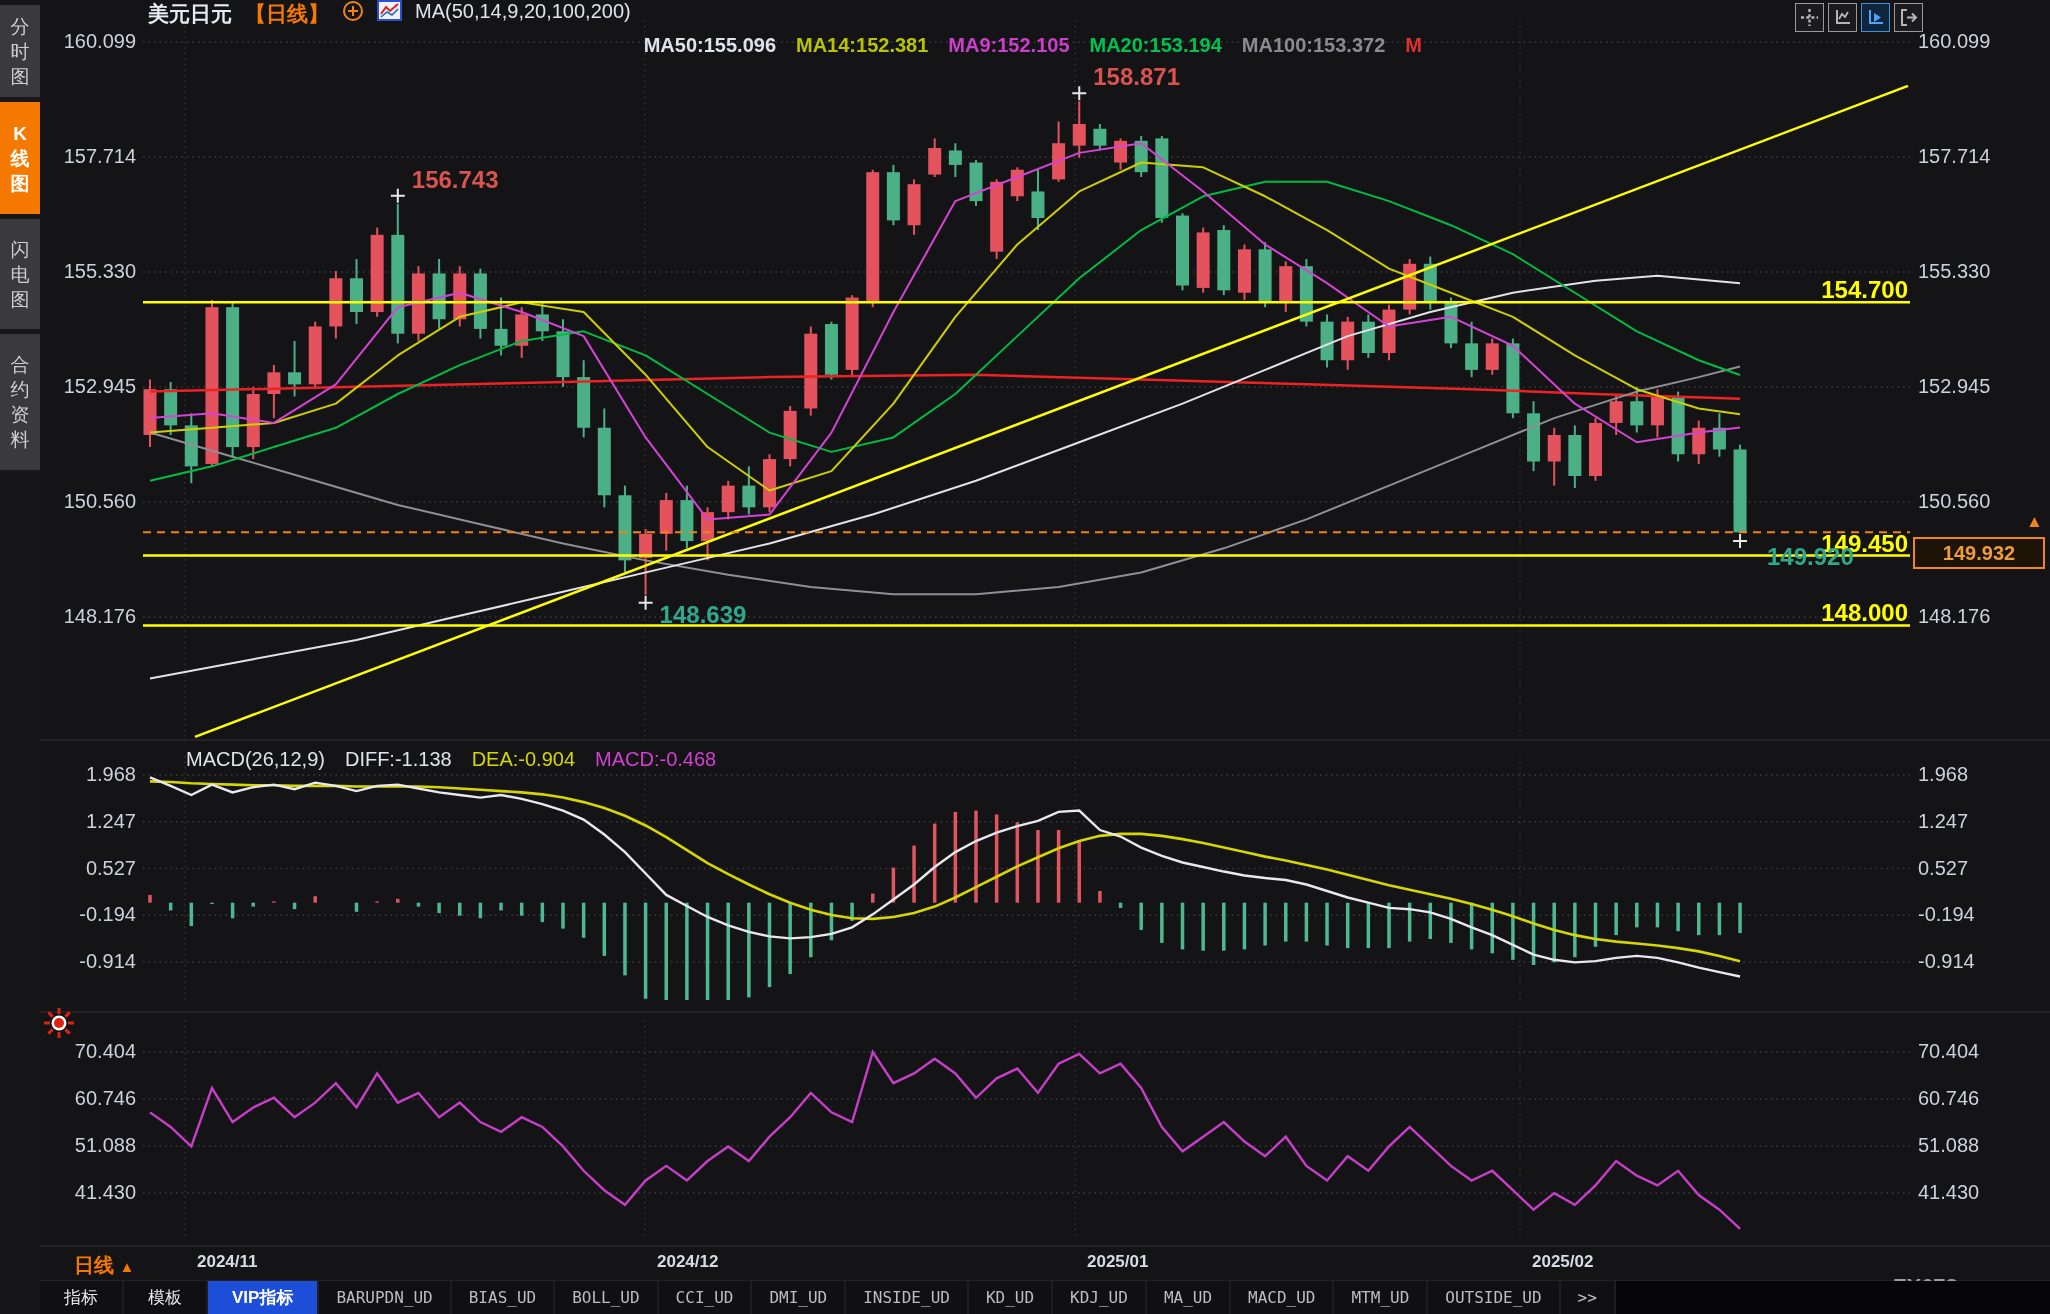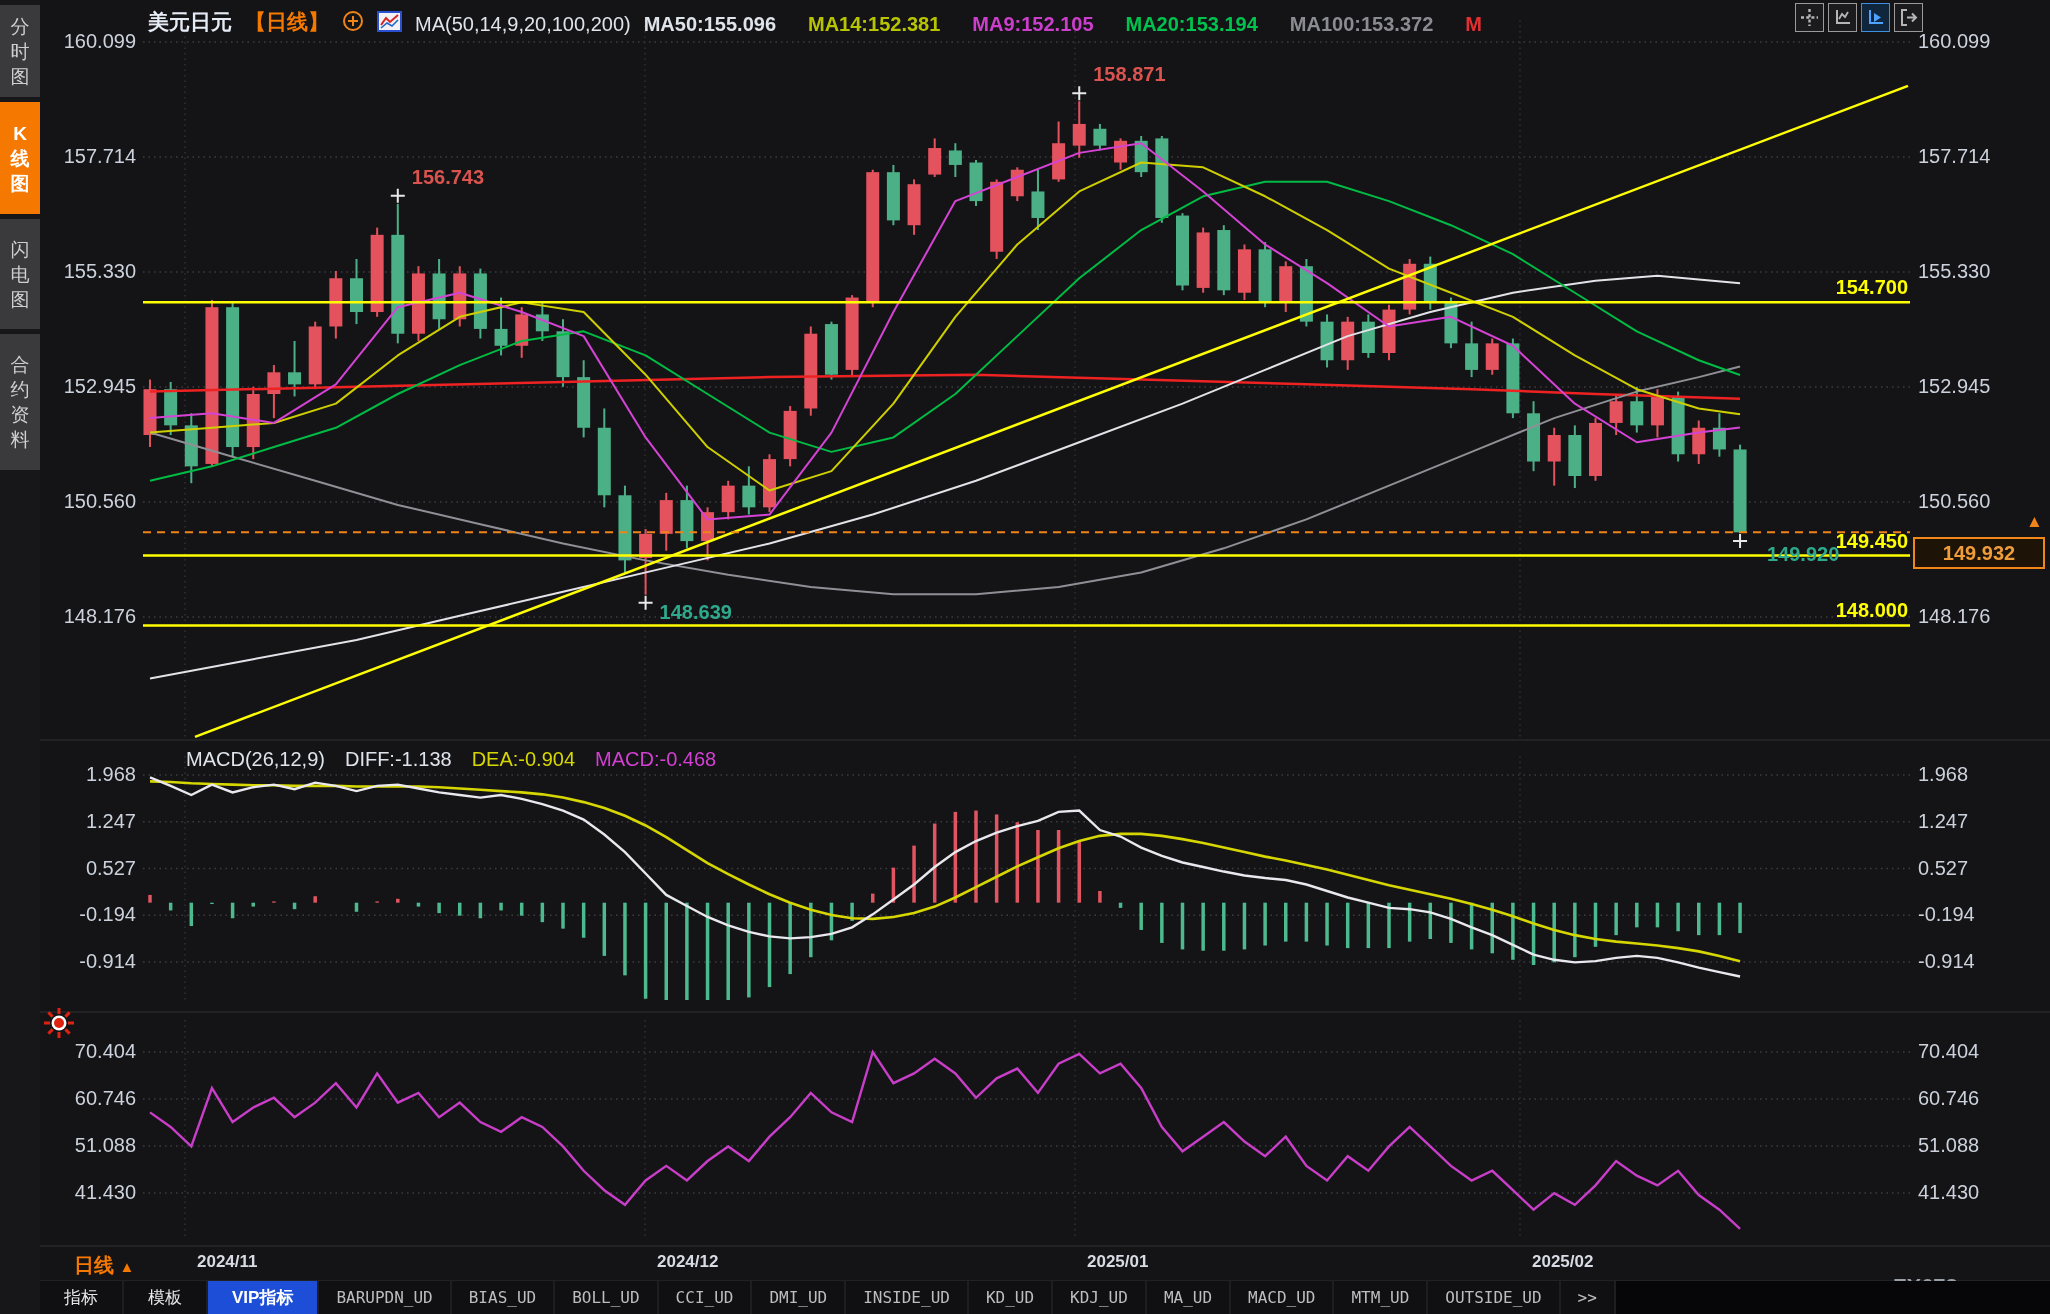--- a/index.html
+++ b/index.html
@@ -8,34 +8,34 @@
   #stage{position:absolute;inset:0;background:#141417;}
   
   #sidebar{position:absolute;left:0;top:0;width:40px;height:1314px;background:#17171a;z-index:5;}
   .side-item{position:absolute;left:0;width:40px;background:#3a3a3d;color:#cfcfcf;
              display:flex;flex-direction:column;align-items:center;justify-content:center;
              font-size:19px;cursor:pointer;}
   .side-item.active{background:#f57900;color:#ffffff;font-weight:bold;}
   .side-item span{display:block;line-height:25px;}
   
   #header{position:absolute;left:40px;top:0;right:0;height:36px;z-index:6;display:flex;
-          align-items:flex-end;gap:13px;padding-left:108px;white-space:nowrap;}
+          align-items:flex-start;gap:13px;padding-left:108px;white-space:nowrap;}
   #header .sym{color:#e6ecf5;font-size:21px;font-weight:bold;}
   #header .per{color:#f57900;font-size:21px;font-weight:bold;}
   #header .set{color:#dfe3ea;font-size:20px;}
   .ma-val{font-size:20px;font-weight:bold;}
   #tr-icons{position:absolute;left:1795px;top:3px;display:flex;gap:4px;z-index:7;}
   .icon-btn{width:27px;height:27px;border:1px solid #9a9a9a;background:#1b1b1e;display:flex;
             align-items:center;justify-content:center;cursor:pointer;}
   .icon-btn.active{border-color:#3f8fe0;background:#10263c;}
   
   .tick{position:absolute;color:#ccd2dc;font-size:20px;z-index:4;}
   .tick.left{width:92px;text-align:right;left:44px;}
   .tick.right{left:1918px;text-align:left;}
-  .lab{position:absolute;z-index:4;font-weight:bold;font-size:20px;white-space:nowrap;}
+  .lab{position:absolute;z-index:4;font-weight:bold;font-size:24px;white-space:nowrap;}
   #macd-header,#rsi-header{position:absolute;left:186px;z-index:6;display:flex;gap:20px;
           font-size:20px;white-space:nowrap;}
   #macd-header{top:748px;} #rsi-header{top:1021px;}
   .w{color:#dfe3ea;} .y{color:#d6d600;} .m{color:#d43fd4;}
   
   #period-label{position:absolute;left:74px;top:1252px;color:#f57900;font-size:20px;
                 font-weight:bold;z-index:6;cursor:pointer;}
   #period-label .arr{font-size:15px;}
   .date-lab{position:absolute;top:1252px;color:#d7dce4;font-size:17px;font-weight:bold;z-index:4;}
   #watermark{position:absolute;left:1893px;top:1274px;color:#9aa0a8;font-size:22px;
@@ -422,21 +422,21 @@
         </svg>
     </span>
     <span>
       <svg width="25" height="21" viewBox="0 0 25 21">
           <rect x="1" y="1" width="23" height="19" fill="#f2f2f6" stroke="#2a4fd0" stroke-width="2"></rect>
           <polyline points="4,14 9,7 13,11 21,4" fill="none" stroke="#d22" stroke-width="2"></polyline>
           <polyline points="4,17 10,12 15,15 21,9" fill="none" stroke="#26c" stroke-width="1.6"></polyline>
         </svg>
     </span>
     <span class="set">MA(50,14,9,20,100,200)</span>
-    <span id="ma-values" style="display:flex;gap:32px;">
+    <span id="ma-values" style="display:flex;gap:20px;margin-top:34px;">
         <span class="ma-val" style="color: rgb(223, 227, 234);">MA50:155.096</span>
         <span class="ma-val" style="color: rgb(184, 196, 0);">MA14:152.381</span>
         <span class="ma-val" style="color: rgb(204, 63, 204);">MA9:152.105</span>
         <span class="ma-val" style="color: rgb(0, 194, 78);">MA20:153.194</span>
         <span class="ma-val" style="color: rgb(139, 139, 146);">MA100:153.372</span>
         <span class="ma-val" style="color: rgb(224, 48, 48);">M</span>
       </span>
   </div>
 
   <div id="tr-icons">

